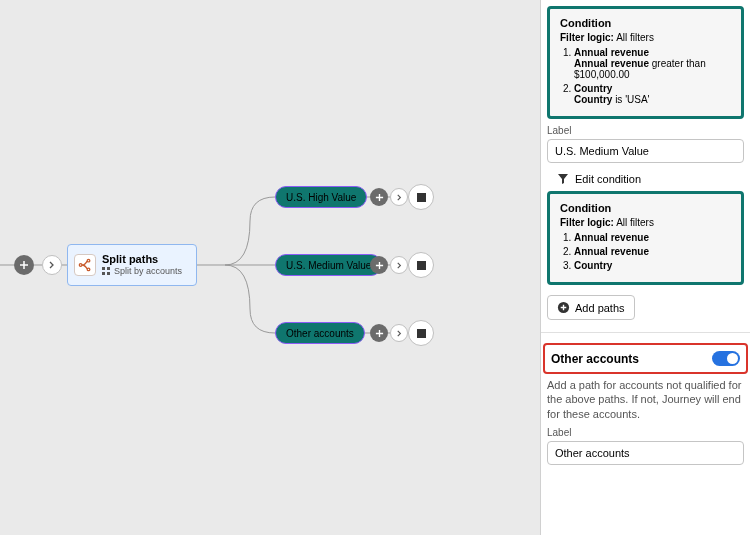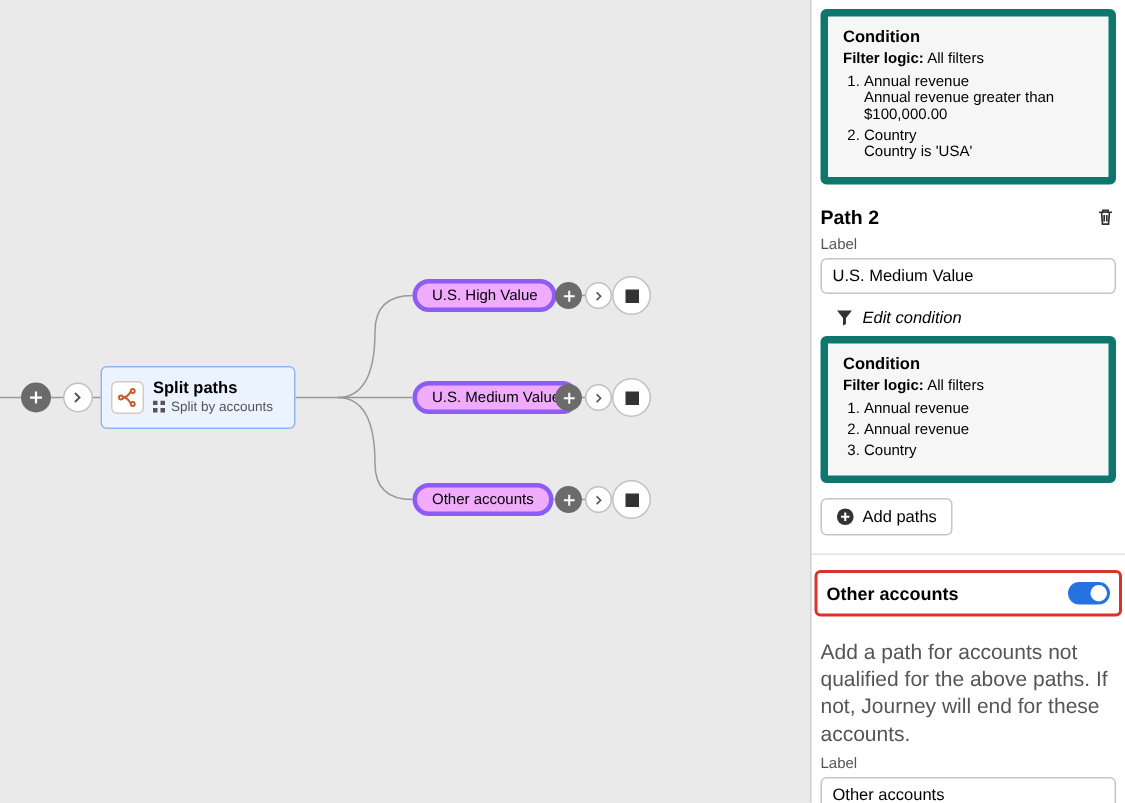--- a/index.html
+++ b/index.html
@@ -14,62 +14,62 @@
 .node-chev { position: absolute; width: 20px; height: 20px; border-radius: 50%; background: #fff; border: 1px solid #c0c0c0; display: flex; align-items: center; justify-content: center; }
 .node-chev svg { width: 8px; height: 8px; }
 
 .split-card { position: absolute; left: 67px; top: 244px; width: 130px; height: 42px; background: #eaf3ff; border: 1px solid #8fb7ef; border-radius: 4px; display: flex; align-items: center; padding: 4px 6px; gap: 6px; }
 .split-icon { width: 22px; height: 22px; border-radius: 4px; background: #fff; border: 1px solid #d6c9c2; display: flex; align-items: center; justify-content: center; color: #d86f41; }
 .split-icon svg { width: 14px; height: 14px; stroke: #c85c2e; fill: none; stroke-width: 1.5; }
 .split-text { font-size: 10px; line-height: 1.2; }
 .split-title { font-weight: 700; font-size: 11px; }
 .split-sub { font-size: 9px; color: #555; display: flex; align-items: center; gap: 3px; }
 
-.path-label { position: absolute; height: 22px; background: #f0abfc; border: 3px solid #8b5cf6; border-radius: 12px; font-size: 10px; display: flex; align-items: center; padding: 0 10px; white-space: nowrap; }
+.path-label { position: absolute; height: 22px; background: #0f766e; border: 1px solid #8b5cf6; border-radius: 12px; font-size: 10px; display: flex; align-items: center; padding: 0 10px; white-space: nowrap; }
 
 .path-plus { position: absolute; width: 18px; height: 18px; border-radius: 50%; background: #6b6b6b; display: flex; align-items: center; justify-content: center; }
 .path-plus svg { width: 9px; height: 9px; }
 .path-chev { position: absolute; width: 18px; height: 18px; border-radius: 50%; background: #fff; border: 1px solid #c0c0c0; display: flex; align-items: center; justify-content: center; }
 .path-chev svg { width: 7px; height: 7px; }
 .end-node { position: absolute; width: 26px; height: 26px; border-radius: 50%; background: #fff; border: 1px solid #c0c0c0; display: flex; align-items: center; justify-content: center; }
 .end-node .sq { width: 9px; height: 9px; background: #333; }
 
 
-.cond-box { background: #f6f6f6; border: 5px solid #0f766e; border-radius: 4px; padding: 8px 10px; margin-top: 6px; font-size: 10px; }
+.cond-box { background: #f6f6f6; border: 3px solid #0f766e; border-radius: 4px; padding: 8px 10px; margin-top: 6px; font-size: 10px; }
 .cond-title { font-weight: 700; font-size: 11px; margin-bottom: 3px; }
 .cond-filter { font-size: 10px; margin-bottom: 4px; }
 .cond-filter b { font-weight: 700; }
 .cond-list { list-style: decimal; padding-left: 14px; font-size: 10px; }
 .cond-list li { margin-bottom: 3px; }
-.cond-list b { font-weight: 400; }
+.cond-list b { font-weight: 700; }
 .cond-list .sub { padding-left: 0; }
 
 .path-head { display: flex; align-items: center; justify-content: space-between; margin-top: 14px; }
 .path-head h3 { font-size: 13px; font-weight: 700; }
 .trash { width: 14px; height: 14px; }
 .trash svg { width: 14px; height: 14px; stroke: #333; fill: none; stroke-width: 1.3; }
 
 .field-label { font-size: 10px; color: #555; margin-top: 6px; }
 .text-input { width: 100%; border: 1px solid #c5c5c5; border-radius: 4px; font-size: 11px; padding: 5px 7px; margin-top: 3px; }
 
-.edit-cond { display: flex; align-items: center; gap: 6px; font-size: 11px; margin: 10px 0 4px 10px; font-style: italic; }
+.edit-cond { display: flex; align-items: center; gap: 6px; font-size: 11px; margin: 10px 0 4px 10px; }
 .edit-cond svg { width: 12px; height: 12px; }
 
 .add-path { display: inline-flex; align-items: center; gap: 5px; border: 1px solid #c5c5c5; background: #fff; border-radius: 4px; padding: 5px 9px; font-size: 11px; margin-top: 10px; cursor: pointer; }
 .add-path svg { width: 13px; height: 13px; }
 
 .hr { border: none; border-top: 1px solid #e0e0e0; margin: 12px -6px 10px -6px; }
 
 .other-section { border: 2px solid #d9342b; border-radius: 4px; padding: 6px 6px; margin: 0 -4px; }
 .other-head { display: flex; align-items: center; justify-content: space-between; }
 .other-head h3 { font-size: 12px; font-weight: 700; }
 .toggle { width: 28px; height: 15px; background: #2672e0; border-radius: 8px; position: relative; }
 .toggle::after { content: ""; position: absolute; right: 2px; top: 2px; width: 11px; height: 11px; background: #fff; border-radius: 50%; }
 
-.other-desc { font-size: 14px; color: #555; margin-top: 14px; line-height: 1.3; }
+.other-desc { font-size: 11px; color: #555; margin-top: 4px; line-height: 1.3; }
 
 
 .wires { position: absolute; left: 0; top: 0; width: 540px; height: 535px; pointer-events: none; }
 .wires path, .wires line { stroke: #999; stroke-width: 1; fill: none; }
 </style>
 </head>
 <body>
 
 <div class="canvas">
   <svg class="wires">
@@ -178,28 +178,20 @@
 
   <div class="cond-box">
     <div class="cond-title">Condition</div>
     <div class="cond-filter"><b>Filter logic:</b> <span>All filters</span></div>
     <ol class="cond-list">
       <li><b>Annual revenue</b><div class="sub"><b>Annual revenue</b> <span>greater than</span> <span>$100,000.00</span></div></li>
       <li><b>Country</b><div class="sub"><b>Country</b> <span>is</span> <span>'USA'</span></div></li>
     </ol>
   </div>
 
-  <div class="path-head">
-    <h3>Path 2</h3>
-    <div class="trash">
-      <svg viewBox="0 0 16 16">
-          <path d="M3 4h10M6 4V2.5h4V4M5 4l.7 9h4.6L11 4M7 6v5M9 6v5"></path>
-        </svg>
-    </div>
-  </div>
   <div class="field-label">Label</div>
   <input class="text-input" value="U.S. Medium Value" style="">
 
   <div class="edit-cond">
     <svg viewBox="0 0 12 12">
         <path d="M1 1h10L7 6v4l-2 1V6z" fill="#333"></path>
       </svg>
     <span>Edit condition</span>
   </div>
 

